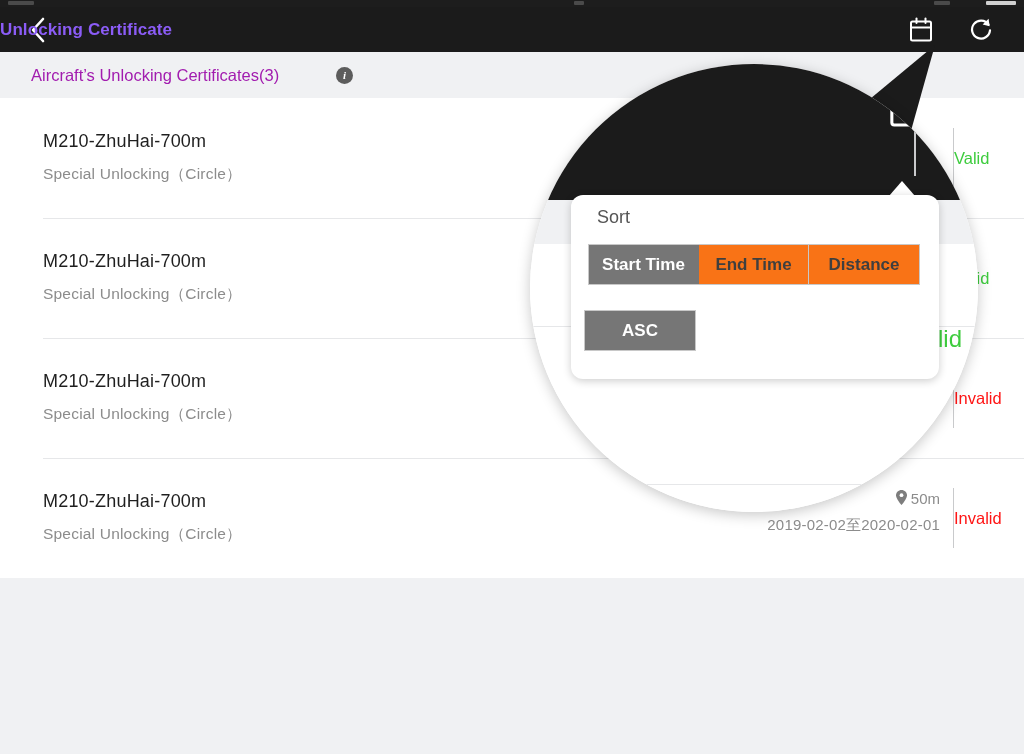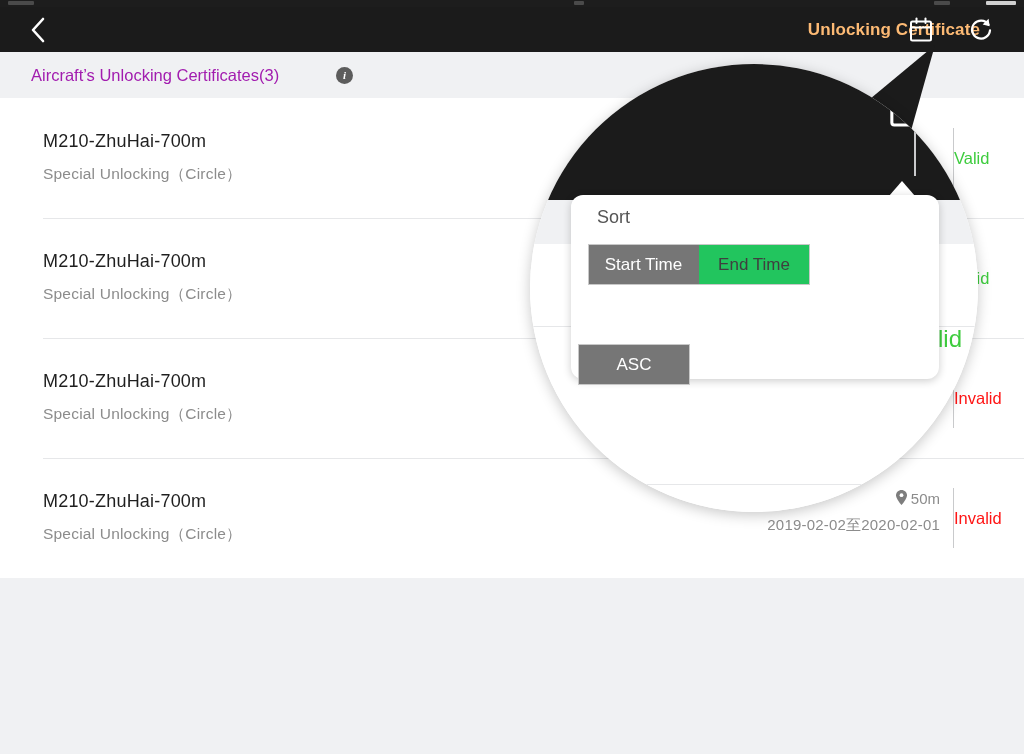--- a/index.html
+++ b/index.html
@@ -40,22 +40,22 @@
     position: absolute;
     left: 0; top: 7px;
     width: 1024px; height: 45px;
     background: #1b1b1b;
   }
   .appbar-title {
     position: absolute;
     left: 0; top: 0;
     width: 980px;
     line-height: 45px;
-    text-align: right;
-    color: #fdba74;
+    text-align: left;
+    color: #8b5cf6;
     font-size: 17px;
     font-weight: bold;
     letter-spacing: .1px;
   }
   .back-btn {
     position: absolute;
     left: 18px; top: 4px;
     width: 40px; height: 38px;
     display: flex; align-items: center; justify-content: center;
     cursor: pointer;
@@ -281,31 +281,32 @@
     position: absolute;
     left: 26px; top: 12px;
     font-size: 18px;
     color: #555555;
   }
   .seg-group {
     position: absolute;
     display: flex;
     border: 1px solid #c8c8c8;
     background: #ffffff;
+    font-weight: bold;
   }
   .seg-group.row1 { left: 17px; top: 49px; }
-  .seg-group.row2 { left: 7px; top: 115px; margin-top: 34px; }
+  .seg-group.row2 { left: 13px; top: 115px; }
   .seg {
     width: 110px;
     height: 39px;
     line-height: 39px;
     text-align: center;
     font-size: 17px;
     color: #3f3f3f;
-    background: #22c55e;
+    background: #f97316;
     border-right: 1px solid #c8c8c8;
     cursor: pointer;
     box-sizing: border-box;
   }
   .seg:last-child { border-right: none; }
   .seg.selected {
     background: #767676;
     color: #ffffff;
     border-right-color: #767676;
   }
@@ -431,20 +432,21 @@
     </div>
   </div>
 
   <div class="sort-tail"></div>
   <div class="sort-popup">
     <div class="sort-title">Sort</div>
 
     <div class="seg-group row1">
       <div class="seg selected">Start Time</div>
       <div class="seg">End Time</div>
+      <div class="seg">Distance</div>
     </div>
 
     <div class="seg-group row2">
       <div class="seg selected">ASC</div>
     </div>
   </div>
 
 </div>
 
 </body></html>

